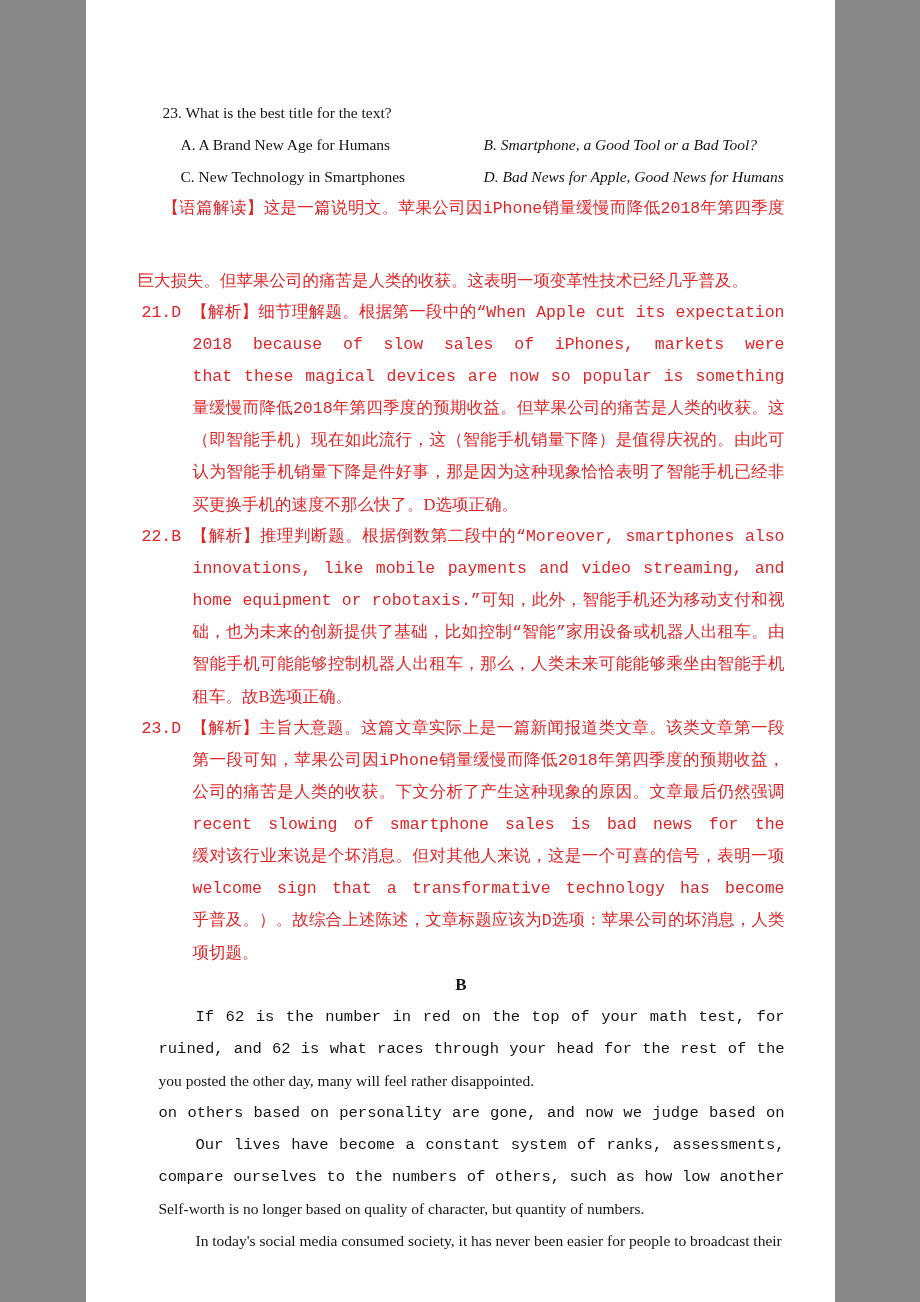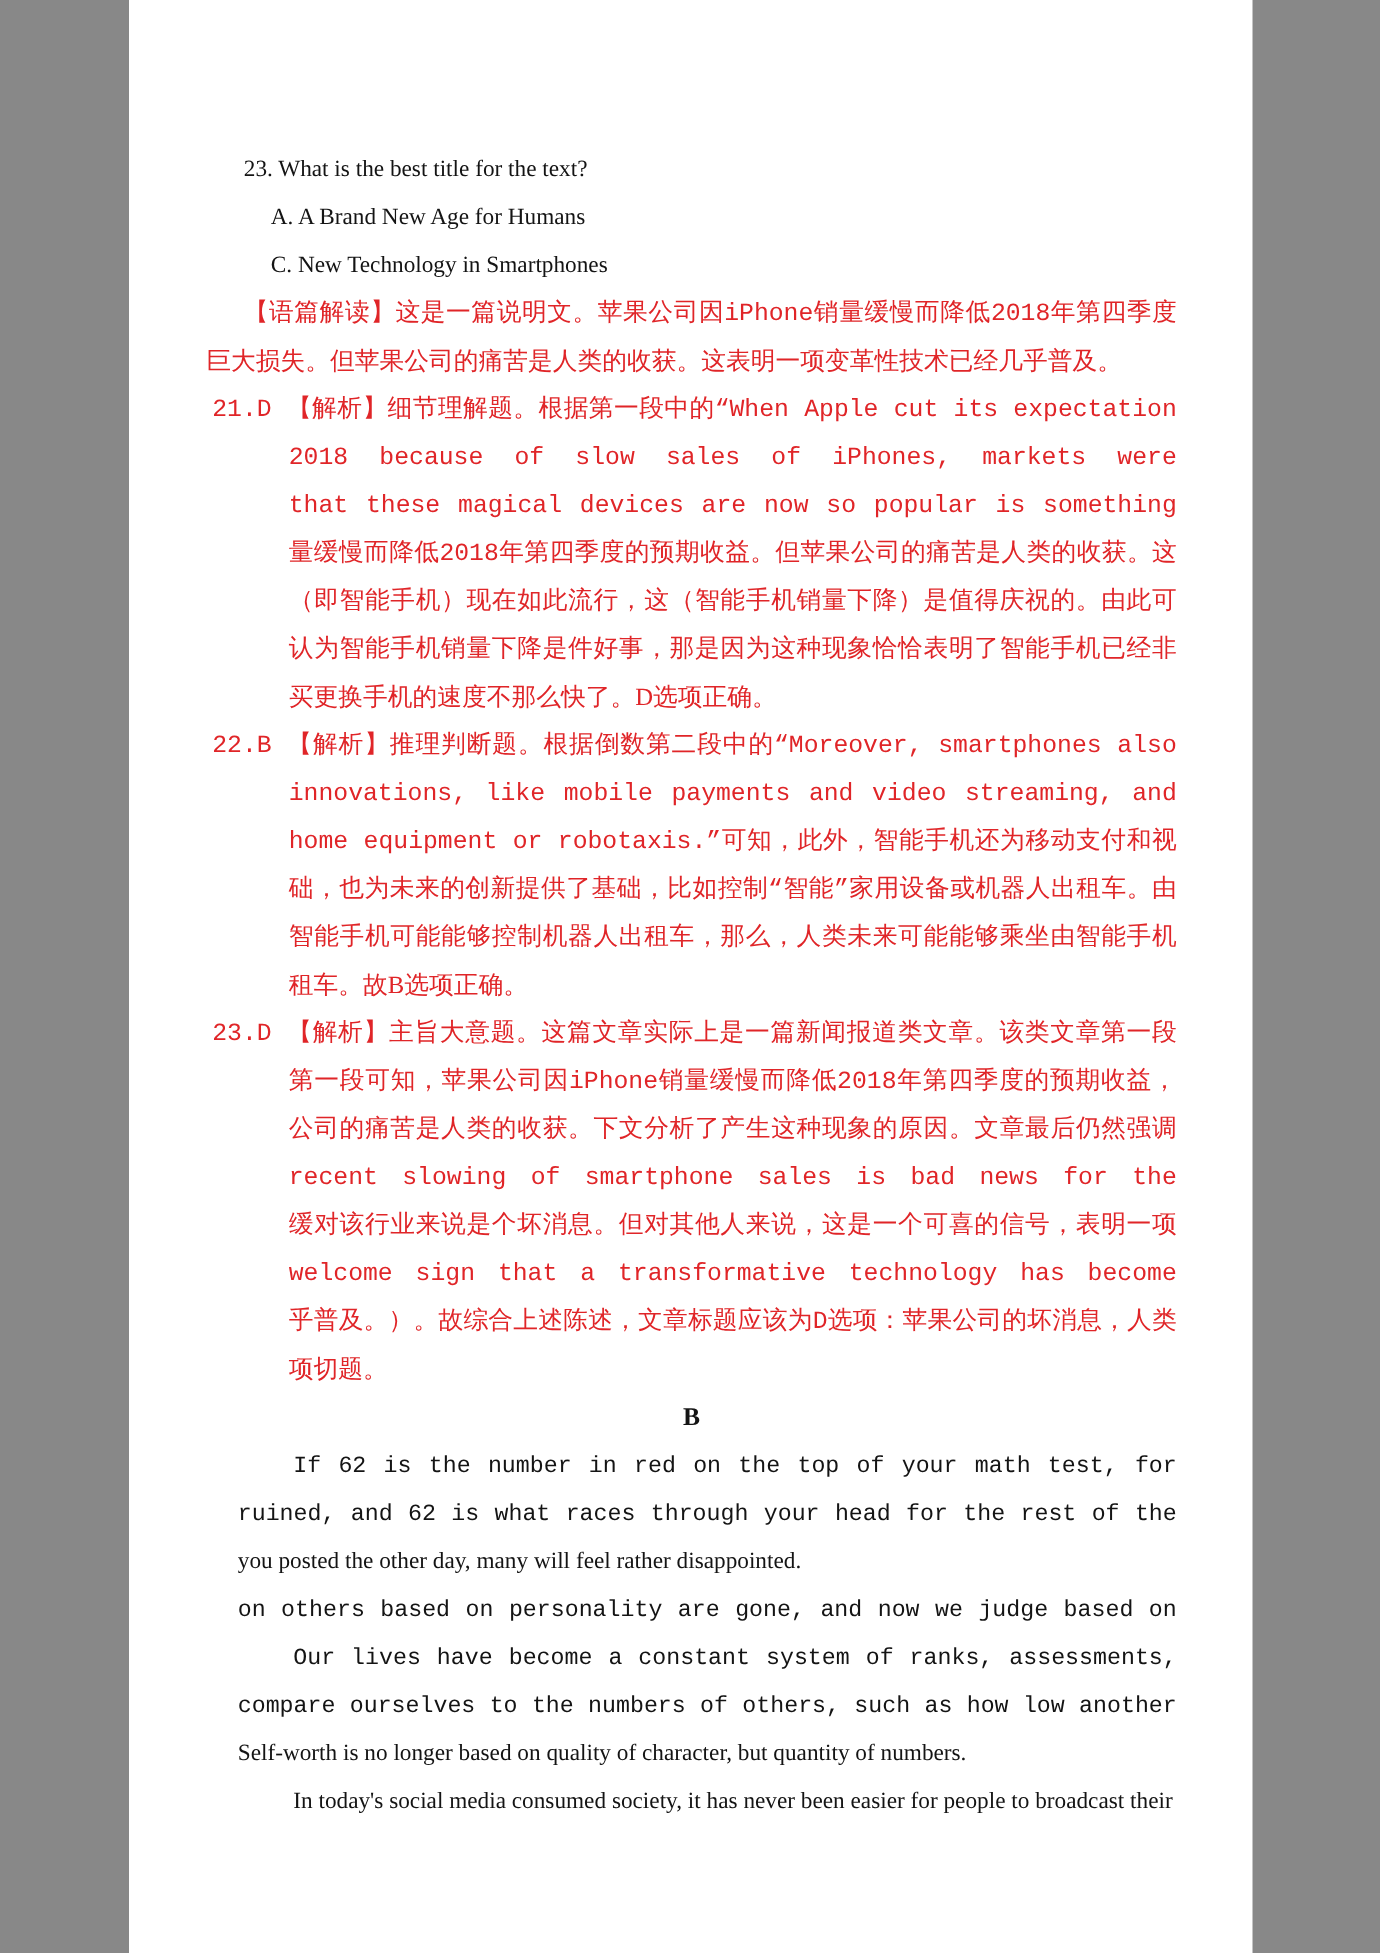--- a/index.html
+++ b/index.html
@@ -27,25 +27,25 @@
     font-family: Liberation Mono, monospace;
   }
   
   .red { color: #e02528; }
   .black { color: #141414; }
   
   .f-red { font-size: 16.5px; }
   .f-black { font-size: 15.5px; }
   
   .q-line { padding-left: 25px; }
-  .opt-row { padding-left: 43px; display: flex; flex-direction: column; }
+  .opt-row { padding-left: 43px; display: flex; }
   .opt-col1 { flex: 0 0 303px; }
   .opt-col2 { flex: 1 1 auto; font-style: italic; }
   .intro-first { padding-left: 25px; }
-  .intro-cont { padding-left: 0; }
+  .intro-cont { padding-left: 0; margin-top: 40px; }
   .ans-first { padding-left: 4px; }
   .ans-cont { padding-left: 55px; }
   .p-first { padding-left: 58px; }
   .p-cont { padding-left: 21px; }
   .section-header {
     text-align: center;
     font-weight: bold;
     font-size: 17px;
     line-height: 32px;
   }

